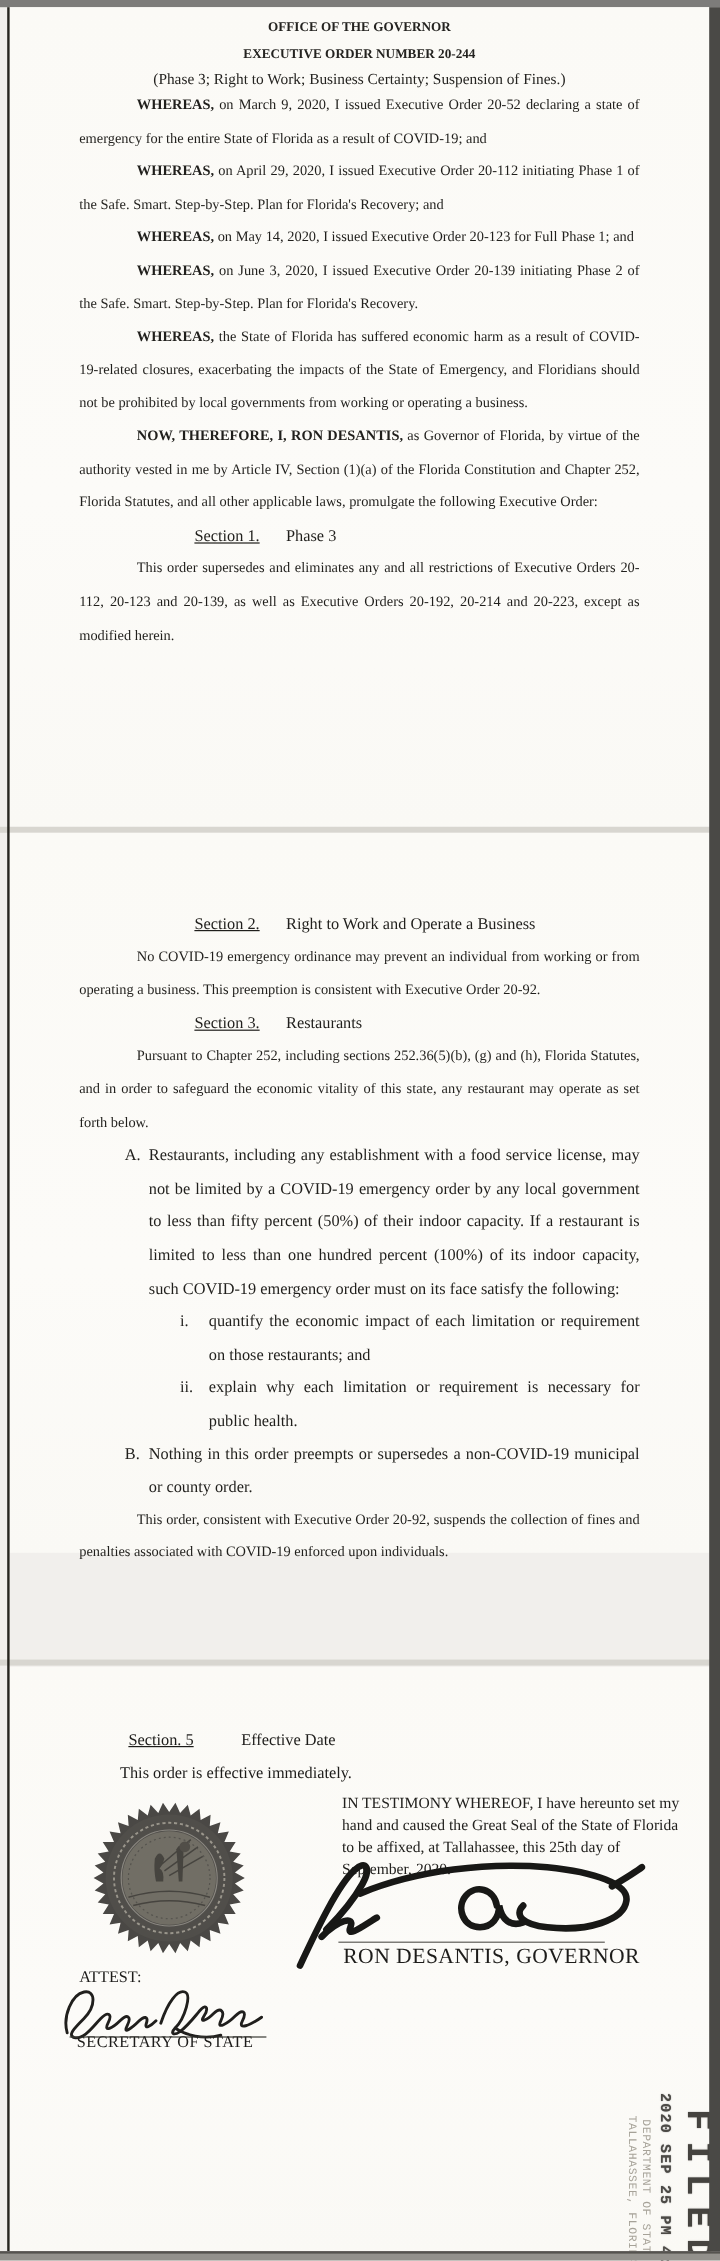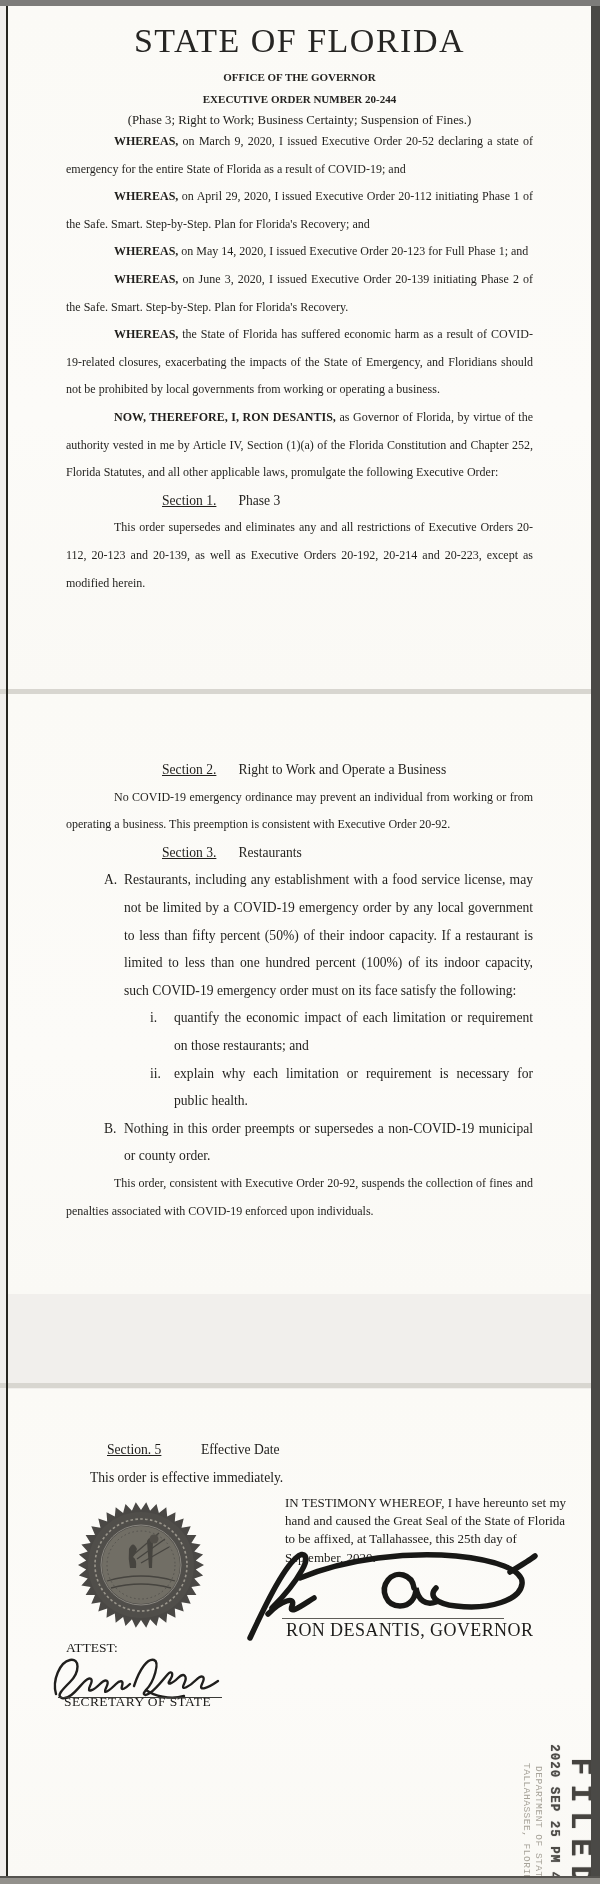--- a/index.html
+++ b/index.html
@@ -30,21 +30,21 @@
   .sec-title{padding-left:22px;}
   .li{display:flex;font-size:13.6px;line-height:27.6px;color:#201f1c;}
   .li-ab{margin-left:38px;}
   .li-ab .marker{width:20px;flex:none;}
   .li-rom{margin-left:84px;}
   .li-rom .marker{width:24px;flex:none;}
   .li .li-text{flex:1;text-align:justify;}
   
   .abs{position:absolute;}
   .sec5{left:107px;top:1442px;font-size:13.6px;}
-  .effective{left:90px;top:1470px;font-size:13.6px;}
+  .effective{left:100px;top:1470px;font-size:13.6px;}
   .testimony{left:285px;top:1494px;width:286px;font-size:13px;line-height:18.2px;color:#22211e;}
   .gov-line{left:282px;top:1618px;width:222px;border-top:1.5px solid #5e5c58;}
   .gov-label{left:286px;top:1620px;font-size:18px;letter-spacing:0.4px;}
   .attest{left:66px;top:1640px;font-size:13.5px;}
   .sec-line{left:58px;top:1697px;width:164px;border-top:1.5px solid #3a3a36;}
   .sec-state{left:64px;top:1694px;font-size:13.5px;letter-spacing:0.4px;}
   .seal-wrap{left:77px;top:1497px;width:128px;height:136px;}
   .gov-sig{left:238px;top:1548px;}
   .laurel-sig{left:50px;top:1650px;}
   
@@ -55,21 +55,20 @@
   .stamp-faint{font-size:9.5px;line-height:11.5px;letter-spacing:0.5px;color:#a6a298;}
 </style>
 </head>
 <body>
 
 <div class="screen">
   <div class="topbar"></div>
 
   <div class="page page1">
     <div class="content">
-      <h1 class="doc-title">STATE OF FLORIDA</h1>
       <h2 class="doc-sub">OFFICE OF THE GOVERNOR</h2>
       <h2 class="doc-sub doc-sub2">EXECUTIVE ORDER NUMBER 20-244</h2>
       <p class="doc-phase">(Phase 3; Right to Work; Business Certainty; Suspension of Fines.)</p>
 
       <p class="para body-start"><span class="lead">WHEREAS,</span><span> on March 9, 2020, I issued Executive Order 20-52 declaring a state of emergency for the entire State of Florida as a result of COVID-19; and</span></p>
       <p class="para"><span class="lead">WHEREAS,</span><span> on April 29, 2020, I issued Executive Order 20-112 initiating Phase 1 of the Safe. Smart. Step-by-Step. Plan for Florida's Recovery; and</span></p>
       <p class="para"><span class="lead">WHEREAS,</span><span> on May 14, 2020, I issued Executive Order 20-123 for Full Phase 1; and</span></p>
       <p class="para"><span class="lead">WHEREAS,</span><span> on June 3, 2020, I issued Executive Order 20-139 initiating Phase 2 of the Safe. Smart. Step-by-Step. Plan for Florida's Recovery.</span></p>
       <p class="para"><span class="lead">WHEREAS,</span><span> the State of Florida has suffered economic harm as a result of COVID-19-related closures, exacerbating the impacts of the State of Emergency, and Floridians should not be prohibited by local governments from working or operating a business.</span></p>
       <p class="para"><span class="lead">NOW, THEREFORE, I, RON DESANTIS,</span><span> as Governor of Florida, by virtue of the authority vested in me by Article IV, Section (1)(a) of the Florida Constitution and Chapter 252, Florida Statutes, and all other applicable laws, promulgate the following Executive Order:</span></p>
@@ -79,20 +78,21 @@
     </div>
   </div>
 
   <div class="gapband gap1"></div>
 
   <div class="page page2">
     <div class="content" style="padding-top:62px;">
       <p class="sec"><span class="sec-label">Section 2.</span><span class="sec-title">Right to Work and Operate a Business</span></p>
       <p class="para">No COVID-19 emergency ordinance may prevent an individual from working or from operating a business. This preemption is consistent with Executive Order 20-92.</p>
       <p class="sec"><span class="sec-label">Section 3.</span><span class="sec-title">Restaurants</span></p>
+      <p class="para">Pursuant to Chapter 252, including sections 252.36(5)(b), (g) and (h), Florida Statutes, and in order to safeguard the economic vitality of this state, any restaurant may operate as set forth below.</p>
 
       <div class="li li-ab">
         <span class="marker">A.</span>
         <div class="li-text">Restaurants, including any establishment with a food service license, may not be limited by a COVID-19 emergency order by any local government to less than fifty percent (50%) of their indoor capacity.  If a restaurant is limited to less than one hundred percent (100%) of its indoor capacity, such COVID-19 emergency order must on its face satisfy the following:</div>
       </div>
       <div class="li li-rom">
         <span class="marker">i.</span>
         <div class="li-text">quantify the economic impact of each limitation or requirement on those restaurants; and</div>
       </div>
       <div class="li li-rom">

